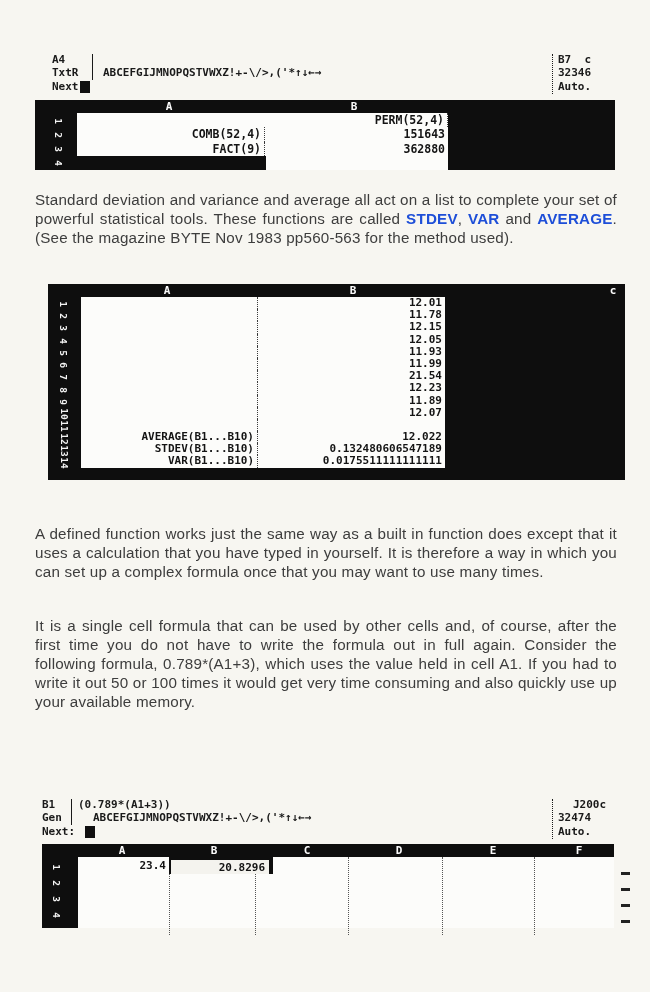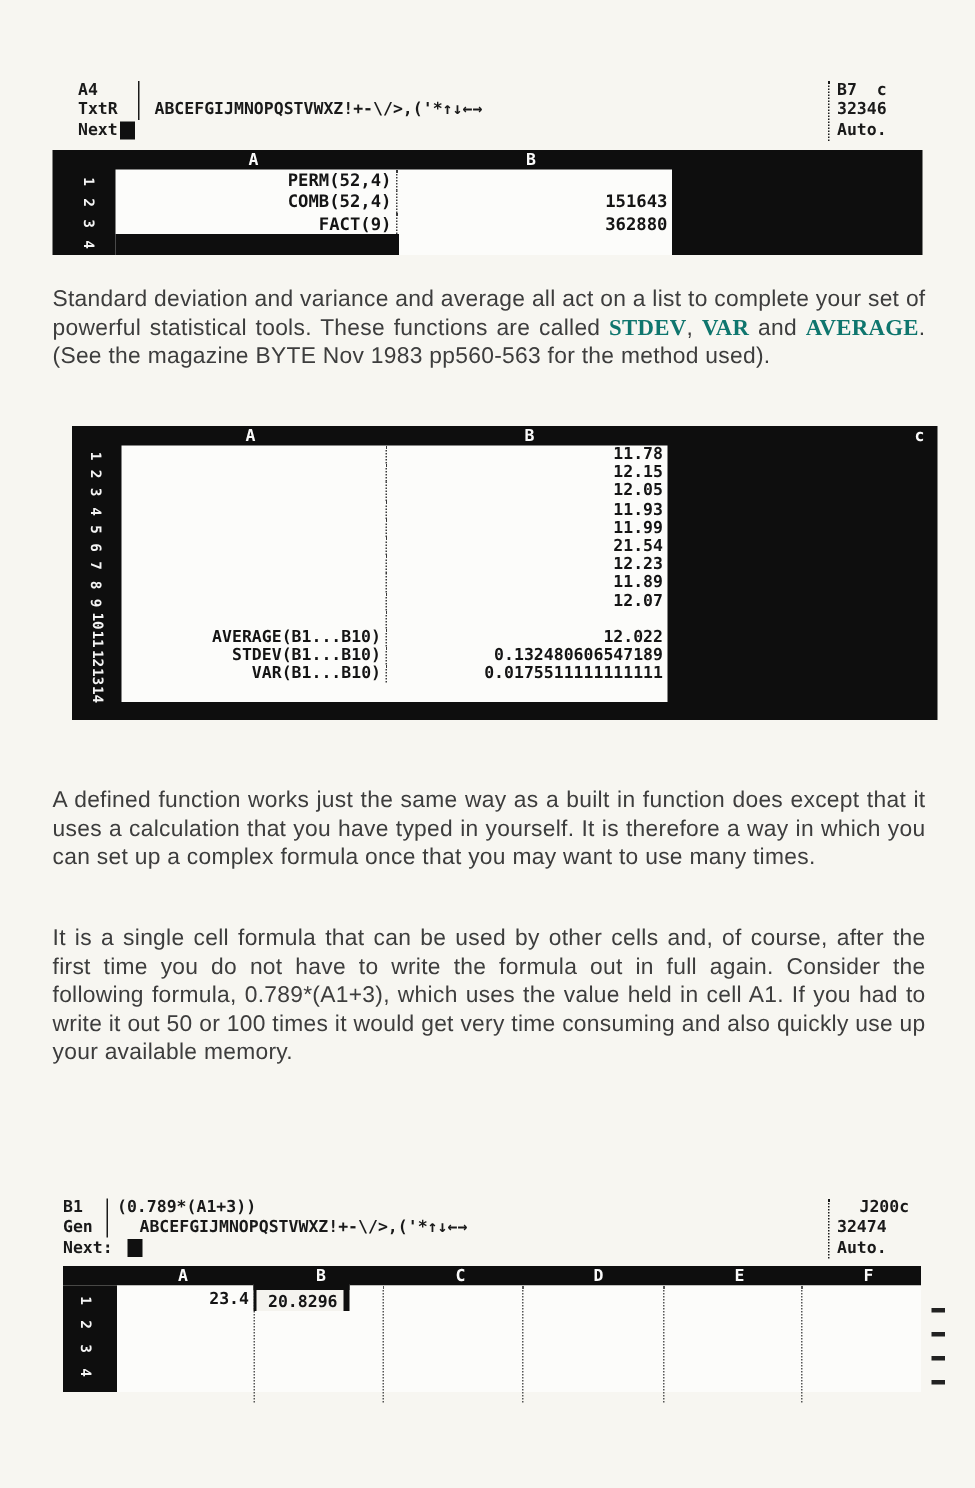--- a/index.html
+++ b/index.html
@@ -2,42 +2,42 @@
 <html><head>
 <meta charset="utf-8">
 <style>
   * { margin:0; padding:0; box-sizing:border-box; }
   html,body { background:#d9d7d0; }
   .page { position:relative; width:650px; height:992px; margin:0 auto; background:#f7f6f1;
           font-family:"Liberation Sans", sans-serif; overflow:hidden; }
 
   .para { position:absolute; left:35px; width:582px; font-size:15.2px; line-height:19px;
           color:#3d3d3d; text-align:justify; letter-spacing:0.2px; }
-  .para b { color:#0f766e;font-family:Liberation Serif, serif; }
+  .para b { color:#1d4ed8; }
   .mono-b { font-family:"DejaVu Sans Mono", monospace; font-weight:bold; font-size:13px;
             color:#161616; letter-spacing:0; white-space:pre; }
   .h1 { position:absolute; left:35px; font-size:21.5px; font-weight:bold; color:#141414;
         letter-spacing:0.2px; }
   .pageno { position:absolute; left:0; right:0; top:944px; text-align:center; font-size:14.5px;
             color:#4a4a4a; letter-spacing:1px; }
 
   .shot { position:absolute; }
   .sline { position:absolute; font-family:"DejaVu Sans Mono", monospace; font-weight:bold;
            font-size:11px; line-height:13px; color:#1a1a1a; white-space:pre; }
   .vline { position:absolute; width:0; border-left:1.5px solid #1a1a1a; }
   .vline.dot { border-left:1.5px dotted #1a1a1a; }
   .cursor { position:absolute; width:10px; height:12px; background:#101010; }
   .blackpane { position:absolute; background:#0e0e0e; }
   .colhdr { position:absolute; transform:translateX(-50%); color:#fafafa;
             font-family:"DejaVu Sans Mono", monospace; font-weight:bold; font-size:11px; line-height:12px;
             white-space:pre; }
   .rn { position:absolute; color:#f4f4f4; font-family:"DejaVu Sans Mono", monospace; font-weight:bold;
         font-size:9.5px; line-height:10px; transform:rotate(90deg); white-space:pre; }
   .wbox { position:absolute; background:#fcfcfa; }
-  .srow { display:flex; }
+  .srow { display:flex;justify-content:flex-end; }
   .ca, .cb { font-family:"DejaVu Sans Mono", monospace; font-weight:bold; color:#141414;
              text-align:right; white-space:pre; }
   .ca { border-right:1px dotted #3a3a3a; padding-right:3px; }
   .cb { flex:1; padding-right:3px; }
   .r14 { height:14.3px; font-size:11.5px; line-height:14.4px; }
   .r12 { height:12.2px; font-size:11px; line-height:12.3px; }
   .shot-top .ca { width:188px; }
   .shot-mid .ca { width:177px; }
   .gridline { position:absolute; width:0; border-left:1px dotted #555; }
   .dash { position:absolute; width:9px; height:2.5px; background:#222; }
@@ -103,20 +103,24 @@
     <div class="rn" style="left:12px; top:101px;">8</div>
     <div class="rn" style="left:12px; top:113px;">9</div>
     <div class="rn" style="left:10px; top:125px;">10</div>
     <div class="rn" style="left:10px; top:137px;">11</div>
     <div class="rn" style="left:10px; top:150px;">12</div>
     <div class="rn" style="left:10px; top:162px;">13</div>
     <div class="rn" style="left:10px; top:174px;">14</div>
     <div class="wbox" style="left:33px; top:13px; width:364px; height:171px;">
       <div class="srow r12">
           <span class="ca"></span>
+          <span class="cb">12.01</span>
+        </div>
+      <div class="srow r12">
+          <span class="ca"></span>
           <span class="cb">11.78</span>
         </div>
       <div class="srow r12">
           <span class="ca"></span>
           <span class="cb">12.15</span>
         </div>
       <div class="srow r12">
           <span class="ca"></span>
           <span class="cb">12.05</span>
         </div>
@@ -197,21 +201,21 @@
     <div class="rn" style="left:18px; top:96px;">3</div>
     <div class="rn" style="left:18px; top:112px;">4</div>
 
     <div class="gridline" style="left:134px; top:59px; height:78px;"></div>
     <div class="gridline" style="left:220px; top:59px; height:78px;"></div>
     <div class="gridline" style="left:313px; top:59px; height:78px;"></div>
     <div class="gridline" style="left:407px; top:59px; height:78px;"></div>
     <div class="gridline" style="left:499px; top:59px; height:78px;"></div>
 
     <div class="cellval" style="left:45px; top:61px; width:86px;">23.4</div>
-    <div class="b1cell" style="left:134px; top:58px; width:64px; height:18px;">
+    <div class="b1cell" style="left:134px; top:58px; width:104px; height:18px;">
       <div class="cellval" style="right:4px; top:1px;">20.8296</div>
     </div>
 
     <div class="dash" style="left:586px; top:74px;"></div>
     <div class="dash" style="left:586px; top:90px;"></div>
     <div class="dash" style="left:586px; top:106px;"></div>
     <div class="dash" style="left:586px; top:122px;"></div>
   </div>
 
 

